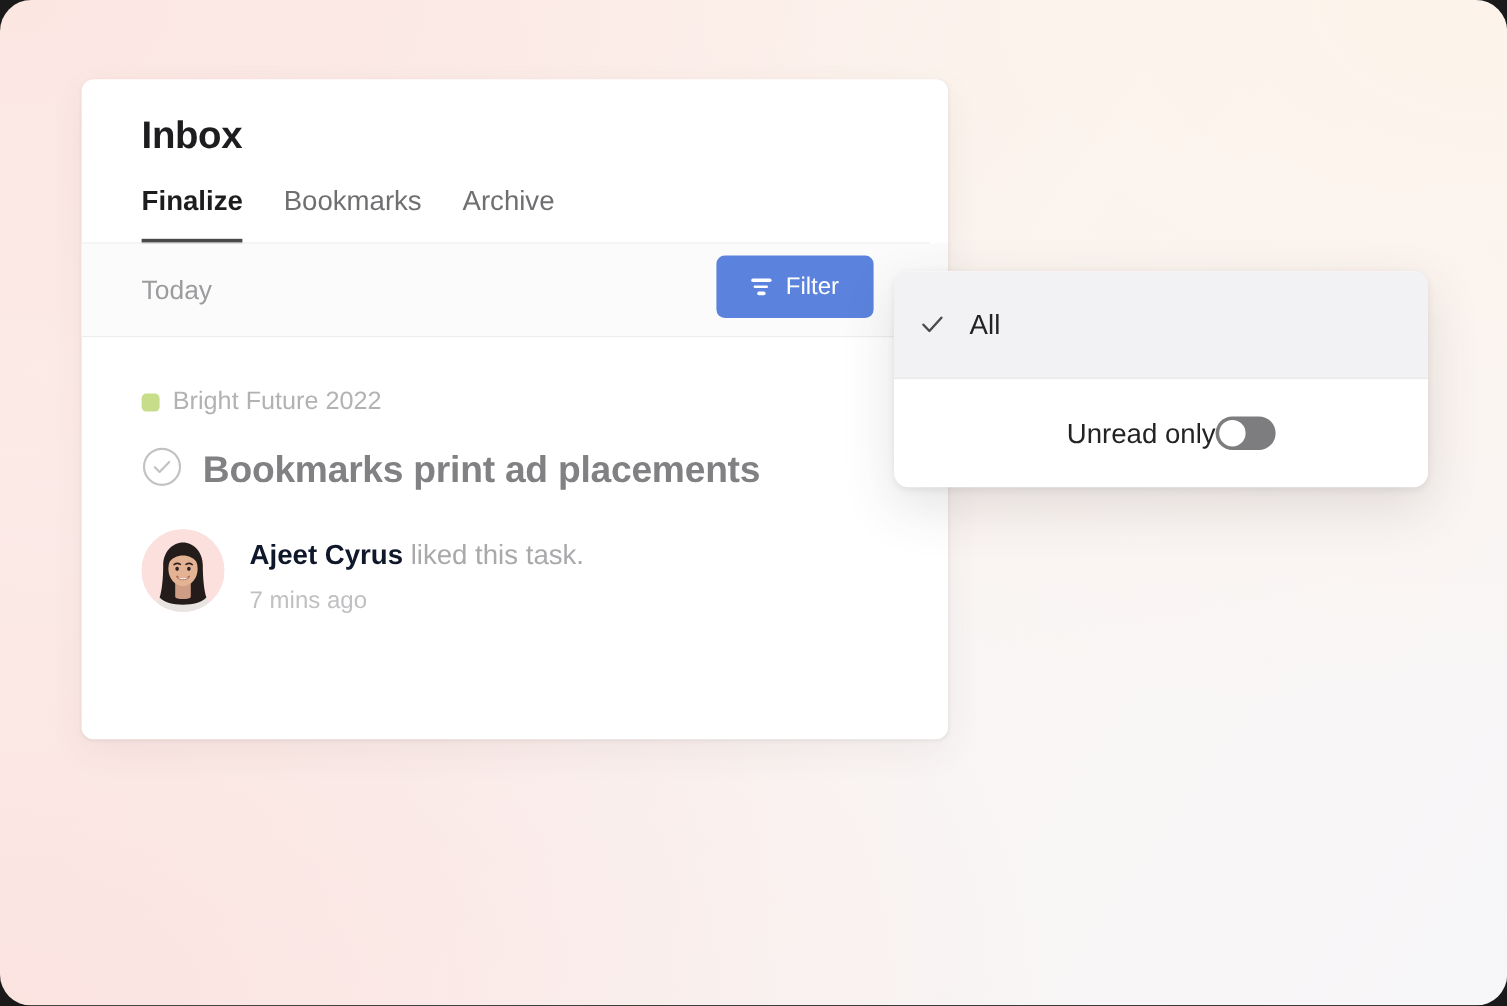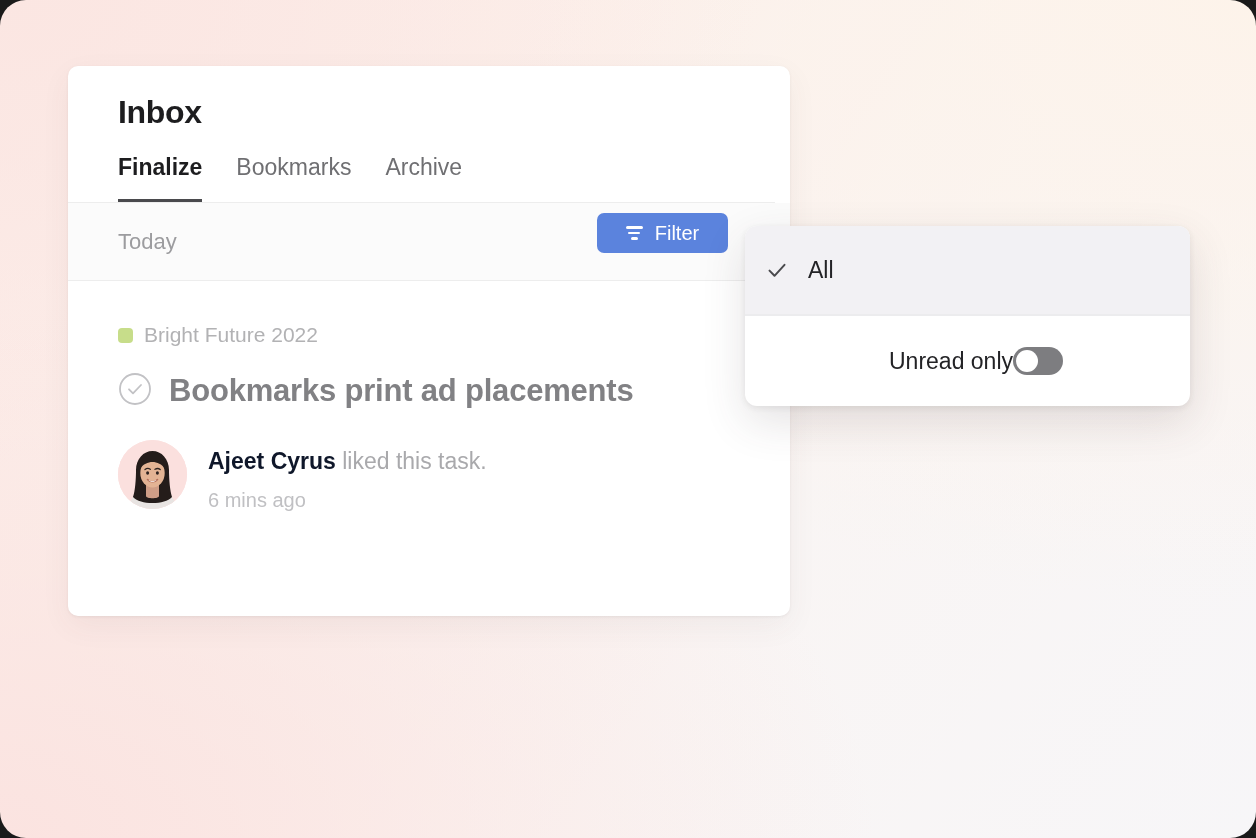--- a/index.html
+++ b/index.html
@@ -97,21 +97,21 @@
   .today-label {
     font-size: 22px;
     color: #9c9c9f;
   }
 
   .filter-btn {
     position: absolute;
     left: 529px;
     top: 10px;
     width: 131px;
-    height: 40px;
+    height: 52px;
     border: none;
     border-radius: 7px;
     background: #5b83dd;
     color: #fff;
     font-family: inherit;
     font-size: 20px;
     display: flex;
     align-items: center;
     justify-content: center;
     gap: 12px;
@@ -324,21 +324,21 @@
               <ellipse cx="29.6" cy="33" rx="1.5" ry="1.8" fill="#2d2220"></ellipse>
               <ellipse cx="39.4" cy="33" rx="1.5" ry="1.8" fill="#2d2220"></ellipse>
 
               <path d="M29.5 39.5c2.6 3 7.4 3 10 0" stroke="#b4705c" stroke-width="1.6" stroke-linecap="round" fill="none"></path>
               <path d="M30.5 40c2.2 1.2 5.8 1.2 8 0-1 2.4-7 2.4-8 0z" fill="#fff"></path>
             </svg>
           </span>
 
           <span class="meta-text">
             <div class="meta-primary"><b>Ajeet Cyrus</b><span> liked this task.</span></div>
-            <div class="meta-time">6 mins ago</div>
+            <div class="meta-time">7 mins ago</div>
           </span>
         </div>
 
       </div>
     </div>
   </div>
 
   <div id="dropdown">
 
     <div class="menu-item selected">

